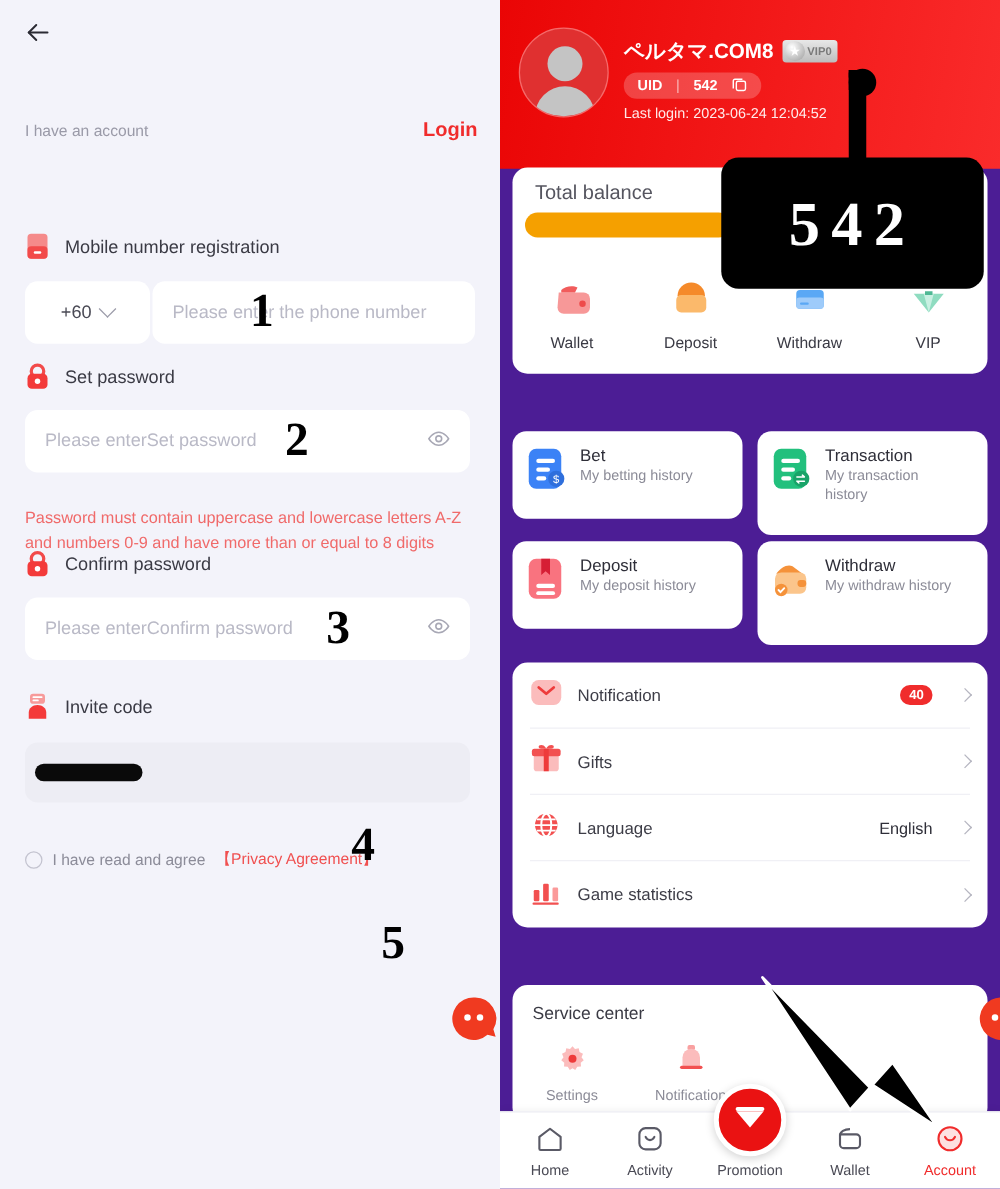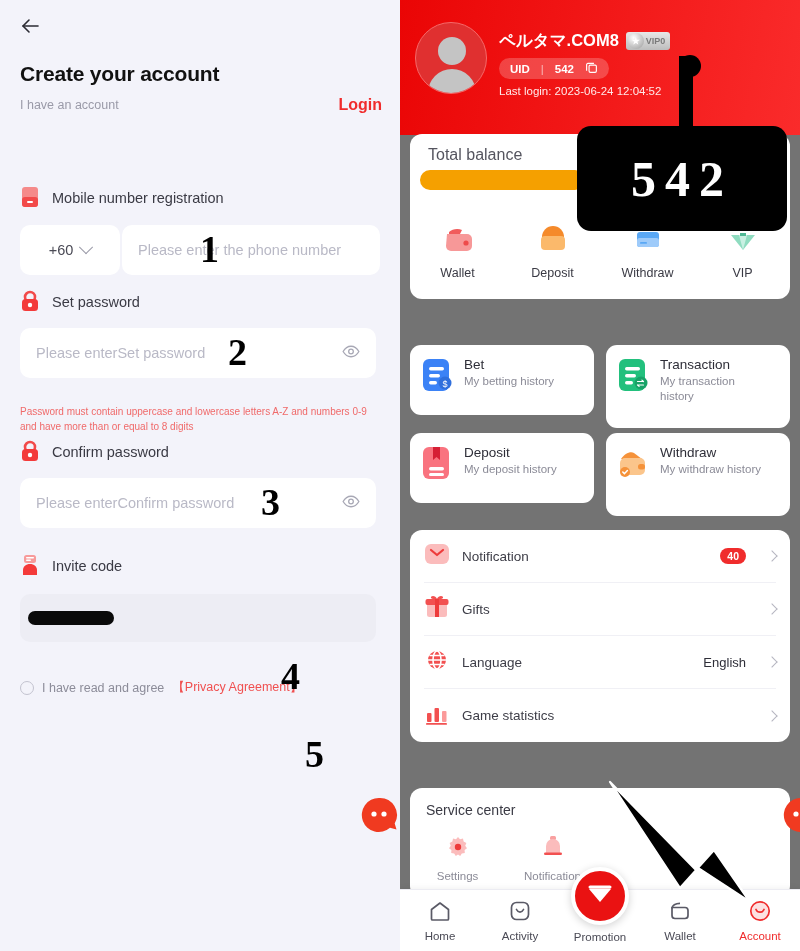--- a/index.html
+++ b/index.html
@@ -65,21 +65,21 @@
   .pw-input {
     position: absolute; left: 20px; width: 356px; height: 50px;
     background: #fff; border-radius: 10px;
     display: flex; align-items: center; padding: 0 16px;
     font-size: 14.5px; color: #b9b9c6;
   }
   .eye-icon { position: absolute; right: 16px; top: 50%; transform: translateY(-50%); }
 
   .pw-hint {
     position: absolute; left: 20px; top: 404px; width: 362px;
-    font-size: 10px; line-height: 1.5; color: #f06a6a;
+    font-size: 13px; line-height: 1.5; color: #f06a6a;
   }
 
   .invite-input {
     position: absolute; left: 20px; top: 594px; width: 356px; height: 48px;
     background: #ededf4; border-radius: 10px;
     display: flex; align-items: center; padding: 0 8px;
   }
   .redact-bar { height: 14px; border-radius: 8px; background: #0a0a0a; }
 
   .agree-row {
@@ -95,21 +95,21 @@
     width: 310px; height: 45px; border-radius: 24px;
     background: #f5392f; color: #fff;
     display: flex; align-items: center; justify-content: center;
     font-size: 17px; font-weight: bold; letter-spacing: 1px;
   }
 
   
   .right-panel {
     position: absolute; left: 400px; top: 0;
     width: 400px; height: 951px;
-    background: #737373; overflow: hidden;
+    background: #4c1d95; overflow: hidden;
   }
   .acct-header {
     position: absolute; left: 0; top: 0; width: 400px; height: 135px;
     background: linear-gradient(100deg, #ea0505 0%, #f31a1a 55%, #fa2b2b 100%);
   }
   .avatar {
     position: absolute; left: 15px; top: 22px;
     width: 72px; height: 72px; border-radius: 50%;
     background: #e03030; border: 1.5px solid #f56a6a;
     overflow: hidden;
@@ -237,21 +237,20 @@
 
   <div class="left-panel">
 
     <div class="back-arrow">
       <svg width="24" height="24" viewBox="0 0 24 24" fill="none" stroke="#2b2b33" stroke-width="1.6" stroke-linecap="round" stroke-linejoin="round">
         <line x1="20" y1="12" x2="5" y2="12"></line>
           <polyline points="11,18 5,12 11,6"></polyline>
       </svg>
     </div>
 
-    <div class="page-title">Create your account</div>
 
     <div class="have-account-row">
       <span class="have-account-txt">I have an account</span>
       <span class="login-link">Login</span>
     </div>
 
     <div class="field-label-row" style="top:186px;">
       <span class="icon-sq">
         <svg width="20" height="22" viewBox="0 0 20 22">
           <rect x="2" y="1" width="16" height="20" rx="3" fill="#f58a8a"></rect>

